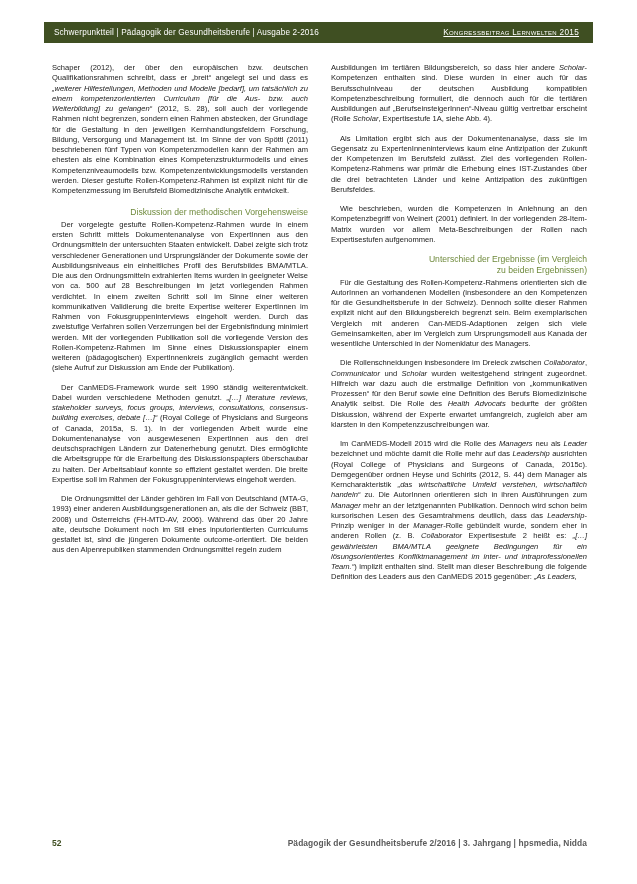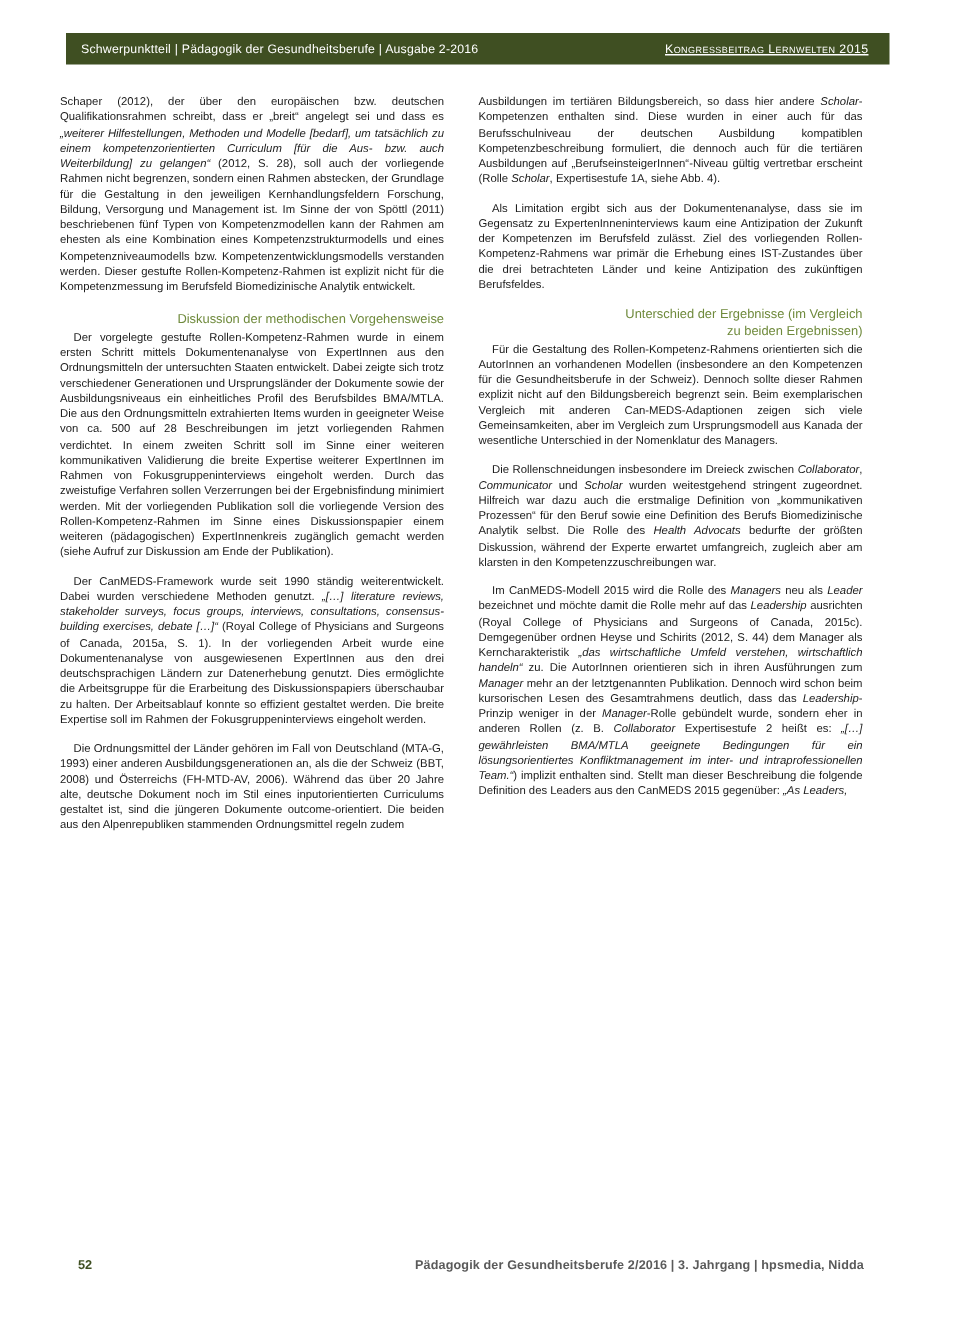--- a/index.html
+++ b/index.html
@@ -48,21 +48,21 @@
     font-variant: small-caps;
     letter-spacing: 0.3px;
     white-space: nowrap;
     padding-right: 4px;
     text-decoration: underline;
   }
 
   
   .columns {
     position: absolute;
-    left: 40px;
+    left: 52px;
     top: 63px;
     width: 535px;
     height: 760px;
     display: flex;
     gap: 23px;
   }
   .col {
     width: 256px;
     font-size: 7.55px;
     line-height: 10.25px;
@@ -105,21 +105,21 @@
   }
   .footer-pageno {
     position: absolute;
     left: 0;
     top: 0;
     font-size: 8.5px;
     color: #3f4f22;
   }
   .footer-text {
     position: absolute;
-    right: 16px;
+    right: 5px;
     top: 0;
     font-size: 8.4px;
     color: #5a5a5a;
     white-space: nowrap;
     letter-spacing: 0.1px;
     margin-left: 36px;
   }
 </style>
 </head>
 <body>
@@ -143,20 +143,21 @@
       <p>Der CanMEDS-Framework wurde seit 1990 ständig weiterentwickelt. Dabei wurden verschiedene Methoden genutzt. <em>„[…] literature reviews, stakeholder surveys, focus groups, interviews, consultations, consensus-building exercises, debate […]“</em> (Royal College of Physicians and Surgeons of Canada, 2015a, S. 1). In der vorliegenden Arbeit wurde eine Dokumentenanalyse von ausgewiesenen ExpertInnen aus den drei deutschsprachigen Ländern zur Datenerhebung genutzt. Dies ermöglichte die Arbeitsgruppe für die Erarbeitung des Diskussionspapiers überschaubar zu halten. Der Arbeitsablauf konnte so effizient gestaltet werden. Die breite Expertise soll im Rahmen der Fokusgruppeninterviews eingeholt werden.</p>
 
       <p>Die Ordnungsmittel der Länder gehören im Fall von Deutschland (MTA-G, 1993) einer anderen Ausbildungsgenerationen an, als die der Schweiz (BBT, 2008) und Österreichs (FH-MTD-AV, 2006). Während das über 20 Jahre alte, deutsche Dokument noch im Stil eines inputorientierten Curriculums gestaltet ist, sind die jüngeren Dokumente outcome-orientiert. Die beiden aus den Alpenrepubliken stammenden Ordnungsmittel regeln zudem</p>
     </div>
 
     <div class="col">
       <p style="text-indent: 0px;">Ausbildungen im tertiären Bildungsbereich, so dass hier andere <em>Scholar</em>-Kompetenzen enthalten sind. Diese wurden in einer auch für das Berufsschulniveau der deutschen Ausbildung kompatiblen Kompetenzbeschreibung formuliert, die dennoch auch für die tertiären Ausbildungen auf „BerufseinsteigerInnen“-Niveau gültig vertretbar erscheint (Rolle <em>Scholar</em>, Expertisestufe 1A, siehe Abb. 4).</p>
 
       <p>Als Limitation ergibt sich aus der Dokumentenanalyse, dass sie im Gegensatz zu ExpertenInneninterviews kaum eine Antizipation der Zukunft der Kompetenzen im Berufsfeld zulässt. Ziel des vorliegenden Rollen-Kompetenz-Rahmens war primär die Erhebung eines IST-Zustandes über die drei betrachteten Länder und keine Antizipation des zukünftigen Berufsfeldes.</p>
 
+      <p>Wie beschrieben, wurden die Kompetenzen in Anlehnung an den Kompetenzbegriff von Weinert (2001) definiert. In der vorliegenden 28-Item-Matrix wurden vor allem Meta-Beschreibungen der Rollen nach Expertisestufen aufgenommen.</p>
 
       <div class="section-heading">
         <span>Unterschied der Ergebnisse (im Vergleich</span><br>
         <span>zu beiden Ergebnissen)</span>
       </div>
 
       <p style="text-indent: 9px; margin-top: 0px;">Für die Gestaltung des Rollen-Kompetenz-Rahmens orientierten sich die AutorInnen an vorhandenen Modellen (insbesondere an den Kompetenzen für die Gesundheitsberufe in der Schweiz). Dennoch sollte dieser Rahmen explizit nicht auf den Bildungsbereich begrenzt sein. Beim exemplarischen Vergleich mit anderen Can-MEDS-Adaptionen zeigen sich viele Gemeinsamkeiten, aber im Vergleich zum Ursprungsmodell aus Kanada der wesentliche Unterschied in der Nomenklatur des Managers.</p>
 
       <p>Die Rollenschneidungen insbesondere im Dreieck zwischen <em>Collaborator</em>, <em>Communicator</em> und <em>Scholar</em> wurden weitestgehend stringent zugeordnet. Hilfreich war dazu auch die erstmalige Definition von „kommunikativen Prozessen“ für den Beruf sowie eine Definition des Berufs Biomedizinische Analytik selbst. Die Rolle des <em>Health Advocats</em> bedurfte der größten Diskussion, während der Experte erwartet umfangreich, zugleich aber am klarsten in den Kompetenzzuschreibungen war.</p>
 

